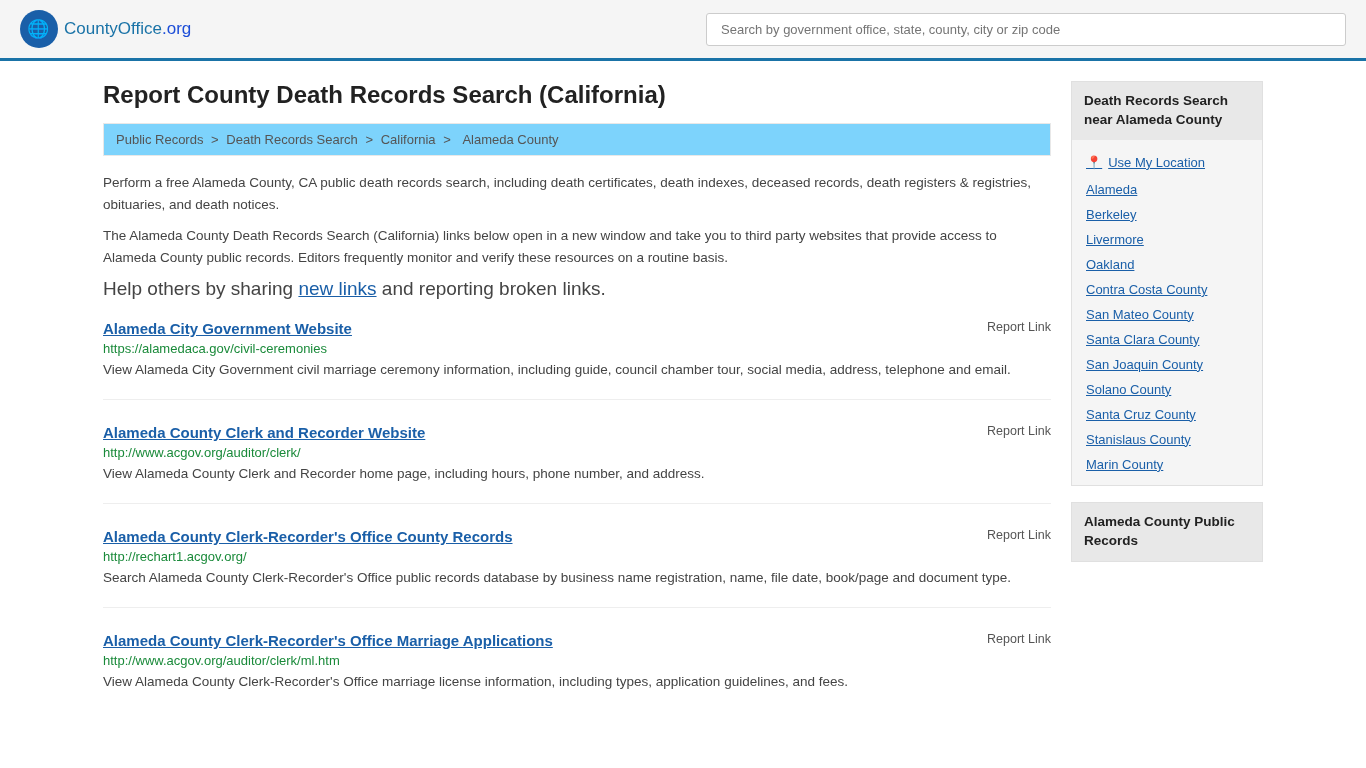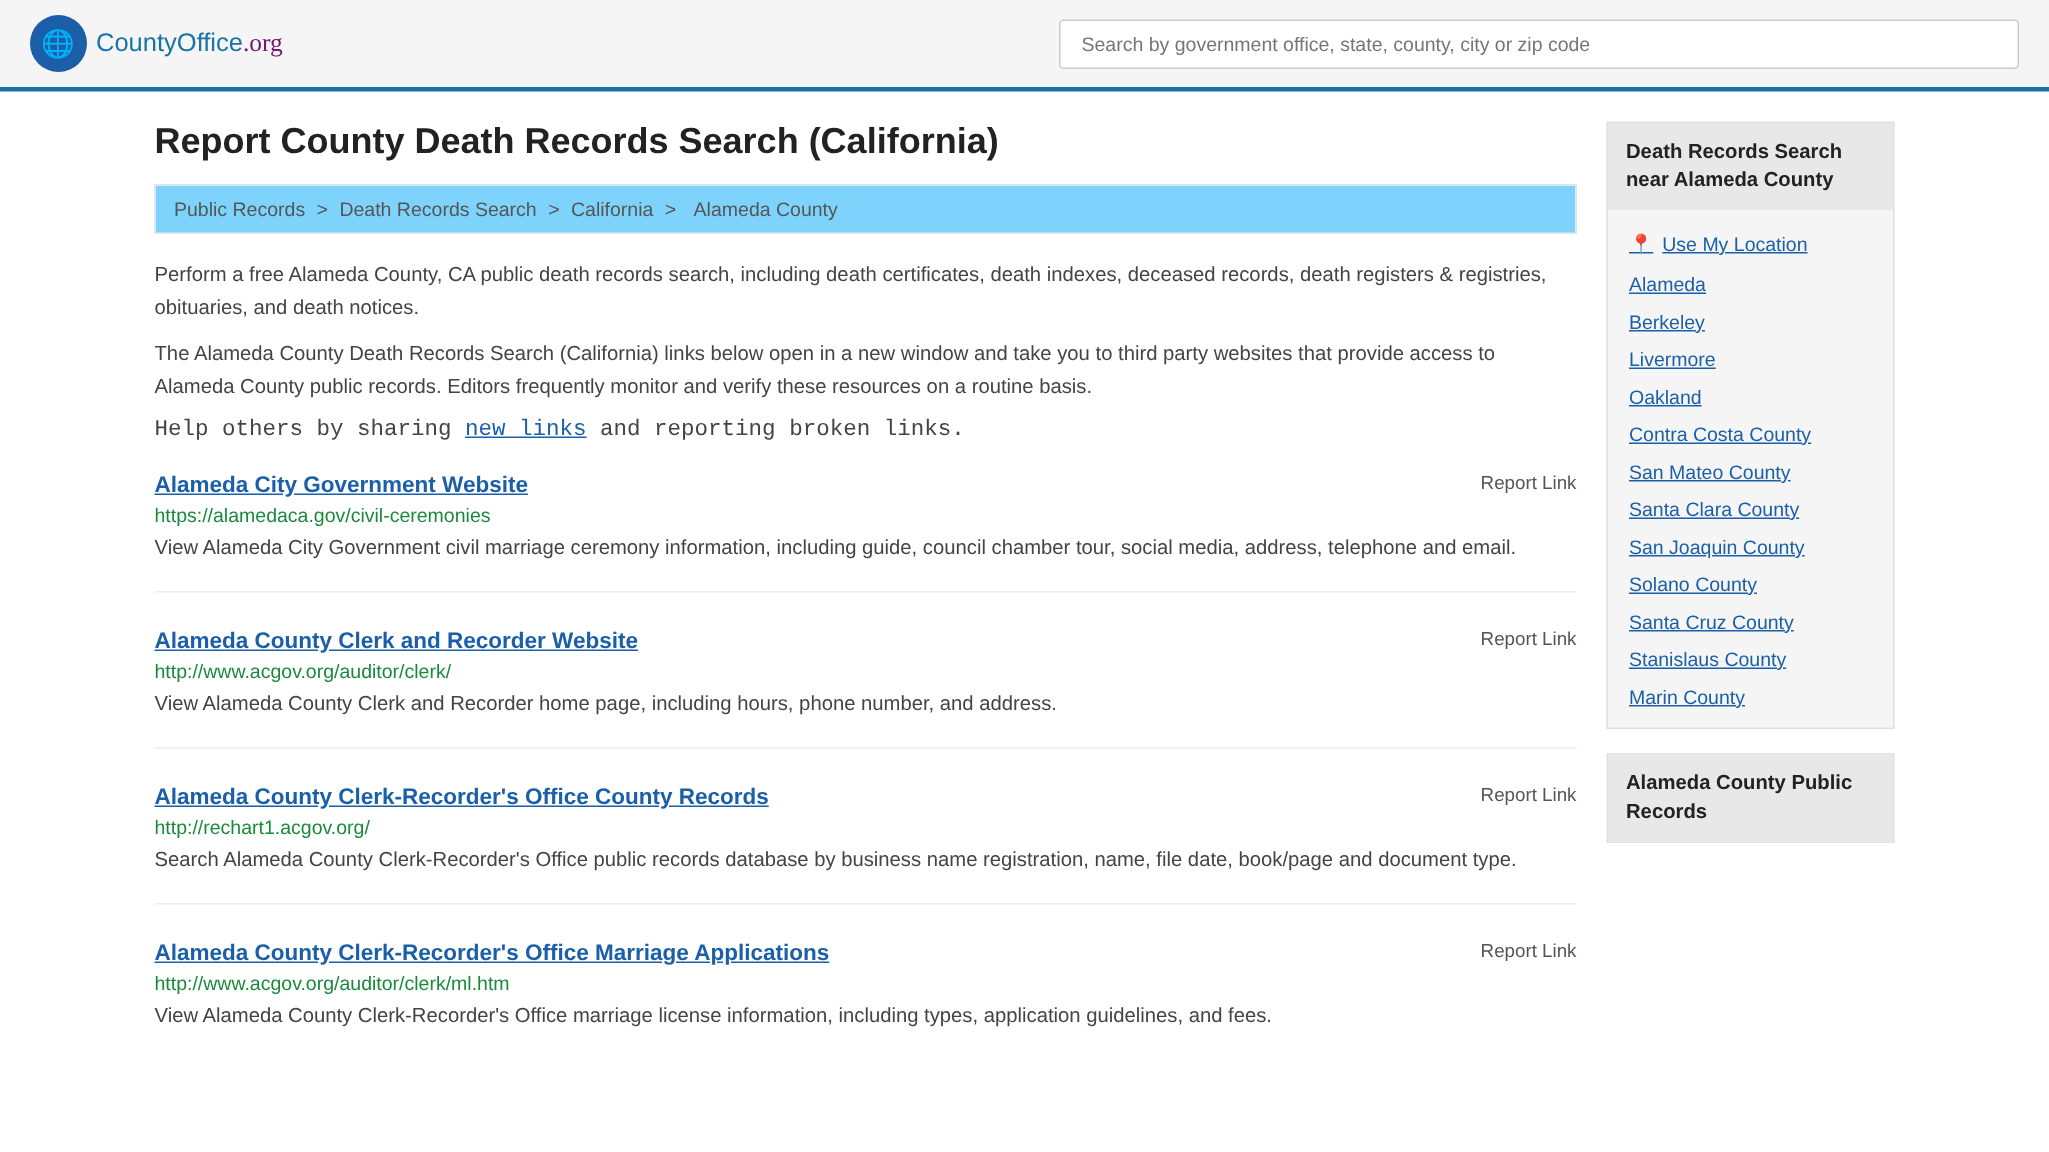--- a/index.html
+++ b/index.html
@@ -83,24 +83,23 @@
     #breadcrumb a { color: #555; text-decoration: none; }
     #breadcrumb span { color: #555; margin: 0 4px; }
 
     .intro-text {
       font-size: 13.5px;
       line-height: 1.6;
       color: #444;
       margin-bottom: 10px;
     }
     .help-text {
-      font-size: 15px;
+      font-size: 19px;
       color: #444;
       margin-bottom: 20px;
-      font-family: Liberation Mono, monospace;
     }
     .help-text a { color: #1a5fa8; text-decoration: underline; }
 
     .result-item {
       margin-bottom: 24px;
       border-bottom: 1px solid #eee;
       padding-bottom: 18px;
     }
     .result-item:last-child { border-bottom: none; }
     .result-header {
@@ -173,21 +172,21 @@
       cursor: pointer;
     }
   </style>
 </head>
 <body>
 
 <div id="header">
   <div id="logo-area">
     <div id="logo-circle">🌐</div>
     <div id="logo-text">
-      <span>CountyOffice</span><span style="color:#701a75;font-family:Liberation Serif, serif;">.org</span>
+      <span>CountyOffice</span><span style="color:#1d4ed8;">.org</span>
     </div>
   </div>
   <div id="search-bar">
     <input id="search-input" type="text" placeholder="Search by government office, state, county, city or zip code" style="">
   </div>
 </div>
 
 <div id="main-container">
 
   <div id="content">

